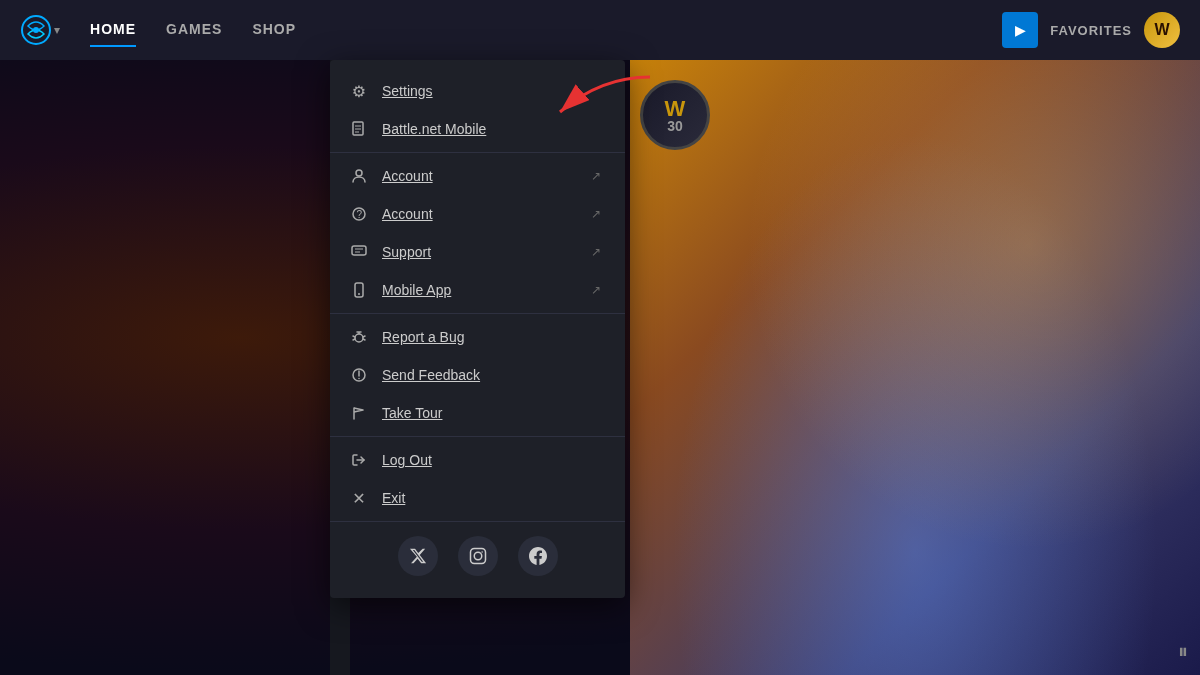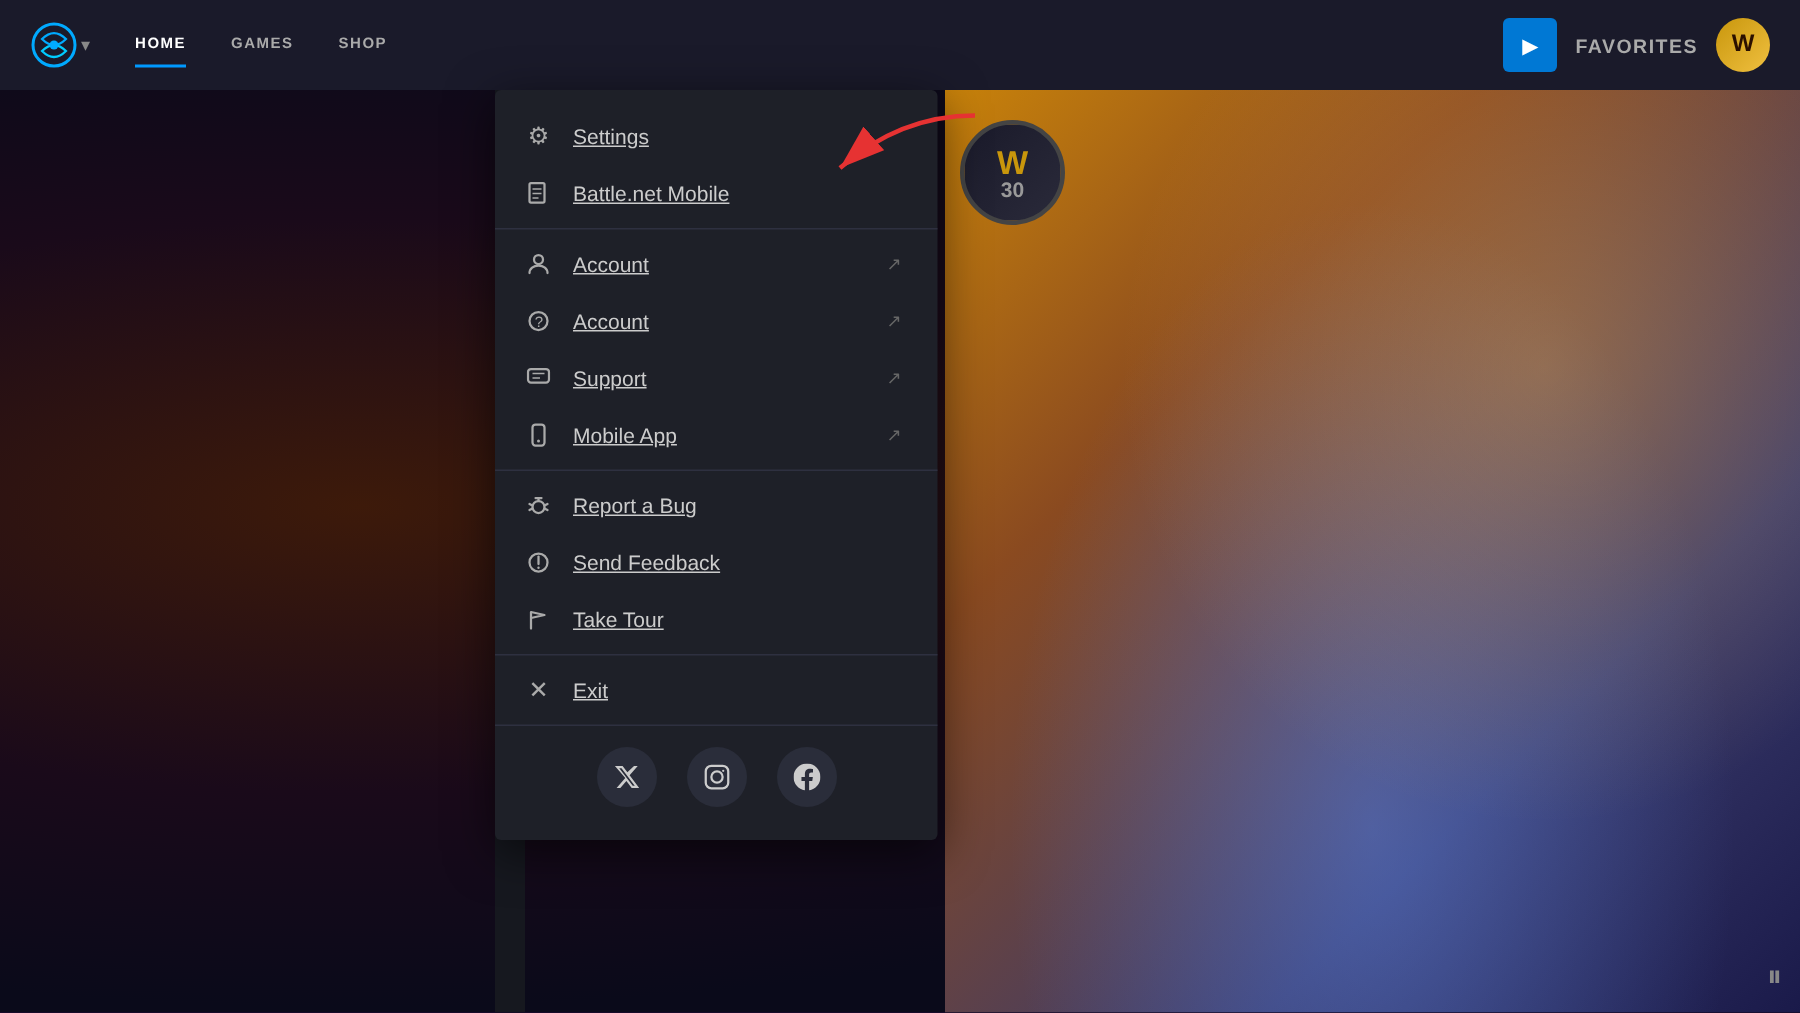--- a/index.html
+++ b/index.html
@@ -54,21 +54,21 @@
     }
 
     .nav-items {
       display: flex;
       gap: 30px;
       align-items: center;
     }
 
     .nav-item {
       color: #aaa;
-      font-size: 10px;
+      font-size: 14px;
       font-weight: 600;
       letter-spacing: 1px;
       cursor: pointer;
       text-transform: uppercase;
       padding: 8px 0;
       border-bottom: 2px solid transparent;
       text-align: center;
     }
 
     .nav-item.active {
@@ -408,20 +408,30 @@
         <svg width="16" height="16" viewBox="0 0 16 16" fill="none">
           <line x1="3" y1="14" x2="3" y2="3" stroke="#aaa" stroke-width="1.5" stroke-linecap="round"></line>
           <path d="M3 3 L12 5 L3 7" stroke="#aaa" stroke-width="1.5" fill="none" stroke-linejoin="round"></path>
         </svg>
       </span>
       <span class="item-label">Take Tour</span>
     </div>
   </div>
 
   <div class="menu-section">
+    <div class="menu-item">
+      <span class="item-icon">
+        <svg width="16" height="16" viewBox="0 0 16 16" fill="none">
+          <path d="M6 3H3a1 1 0 00-1 1v8a1 1 0 001 1h3" stroke="#aaa" stroke-width="1.5" stroke-linecap="round"></path>
+          <path d="M10 5l3 3-3 3" stroke="#aaa" stroke-width="1.5" stroke-linecap="round" stroke-linejoin="round" fill="none"></path>
+          <line x1="13" y1="8" x2="6" y2="8" stroke="#aaa" stroke-width="1.5" stroke-linecap="round"></line>
+        </svg>
+      </span>
+      <span class="item-label">Log Out</span>
+    </div>
     <div class="menu-item">
       <span class="item-icon">✕</span>
       <span class="item-label">Exit</span>
     </div>
   </div>
 
   <div class="menu-social">
     <div class="social-btn">
       <svg width="18" height="18" viewBox="0 0 24 24" fill="#ccc">
         <path d="M18.244 2.25h3.308l-7.227 8.26 8.502 11.24H16.17l-4.714-6.231-5.401 6.231H2.742l7.738-8.835L1.254 2.25H8.08l4.259 5.63 5.905-5.63zm-1.161 17.52h1.833L7.084 4.126H5.117z"></path>

